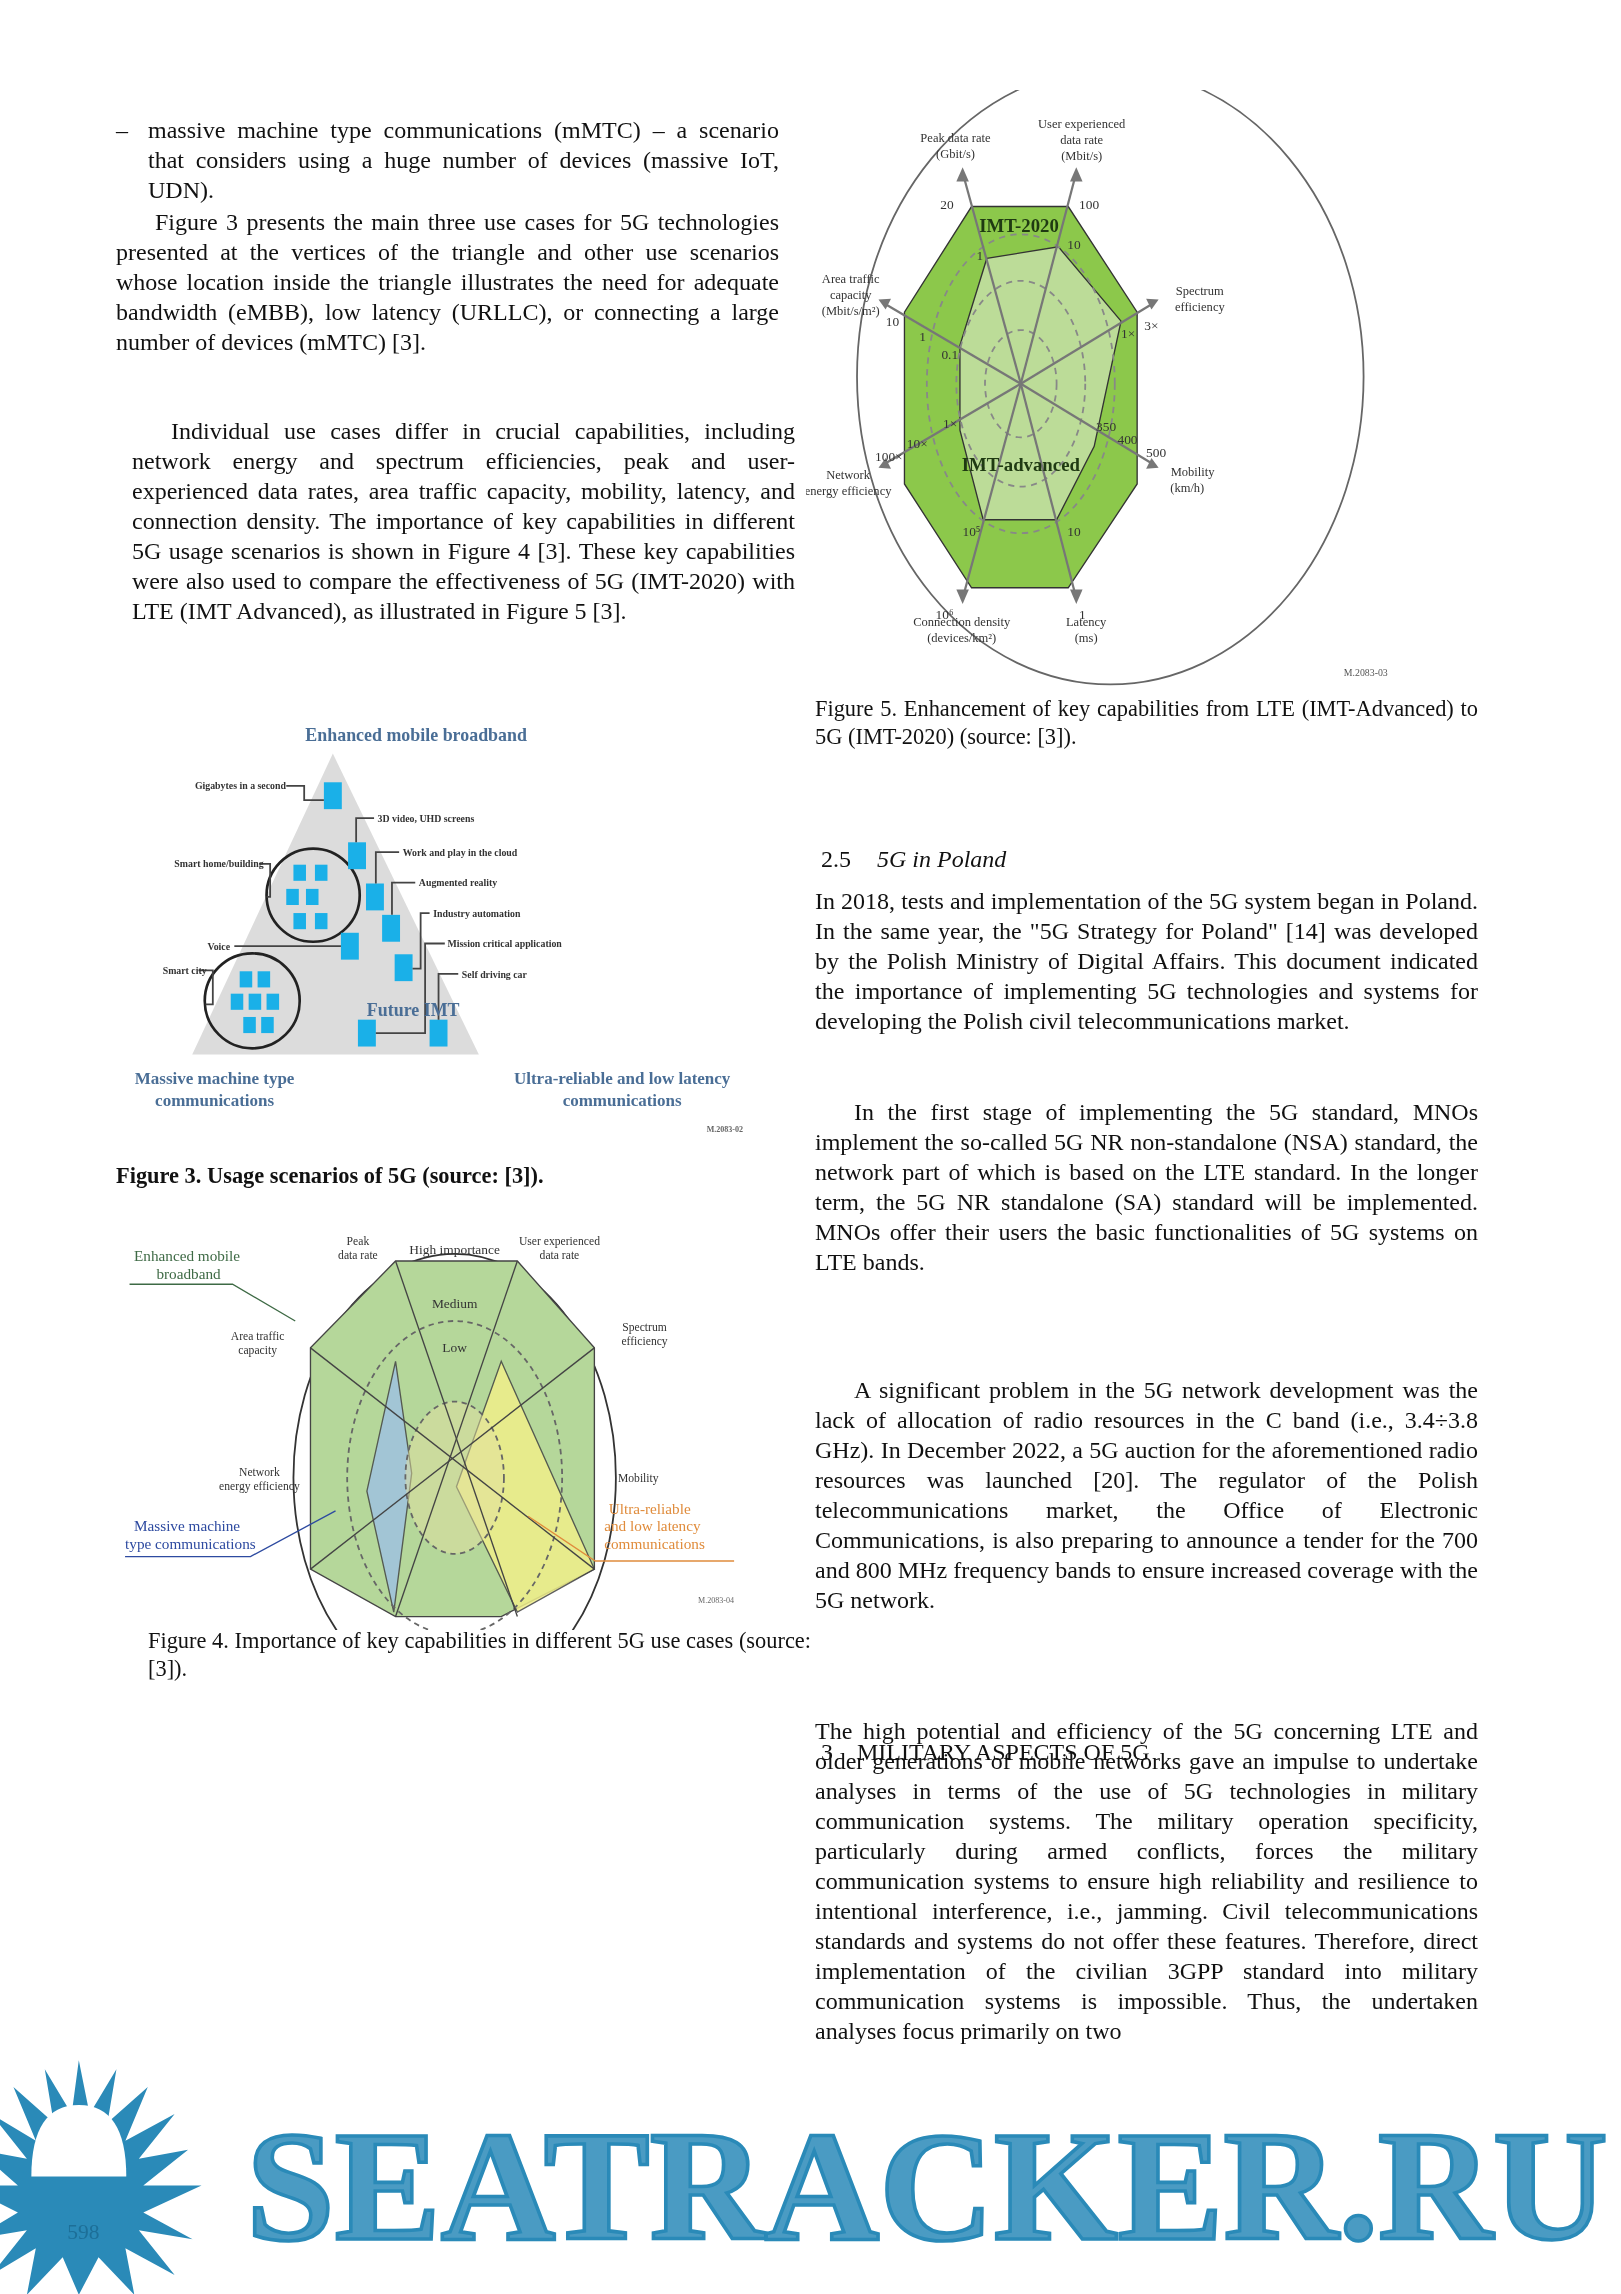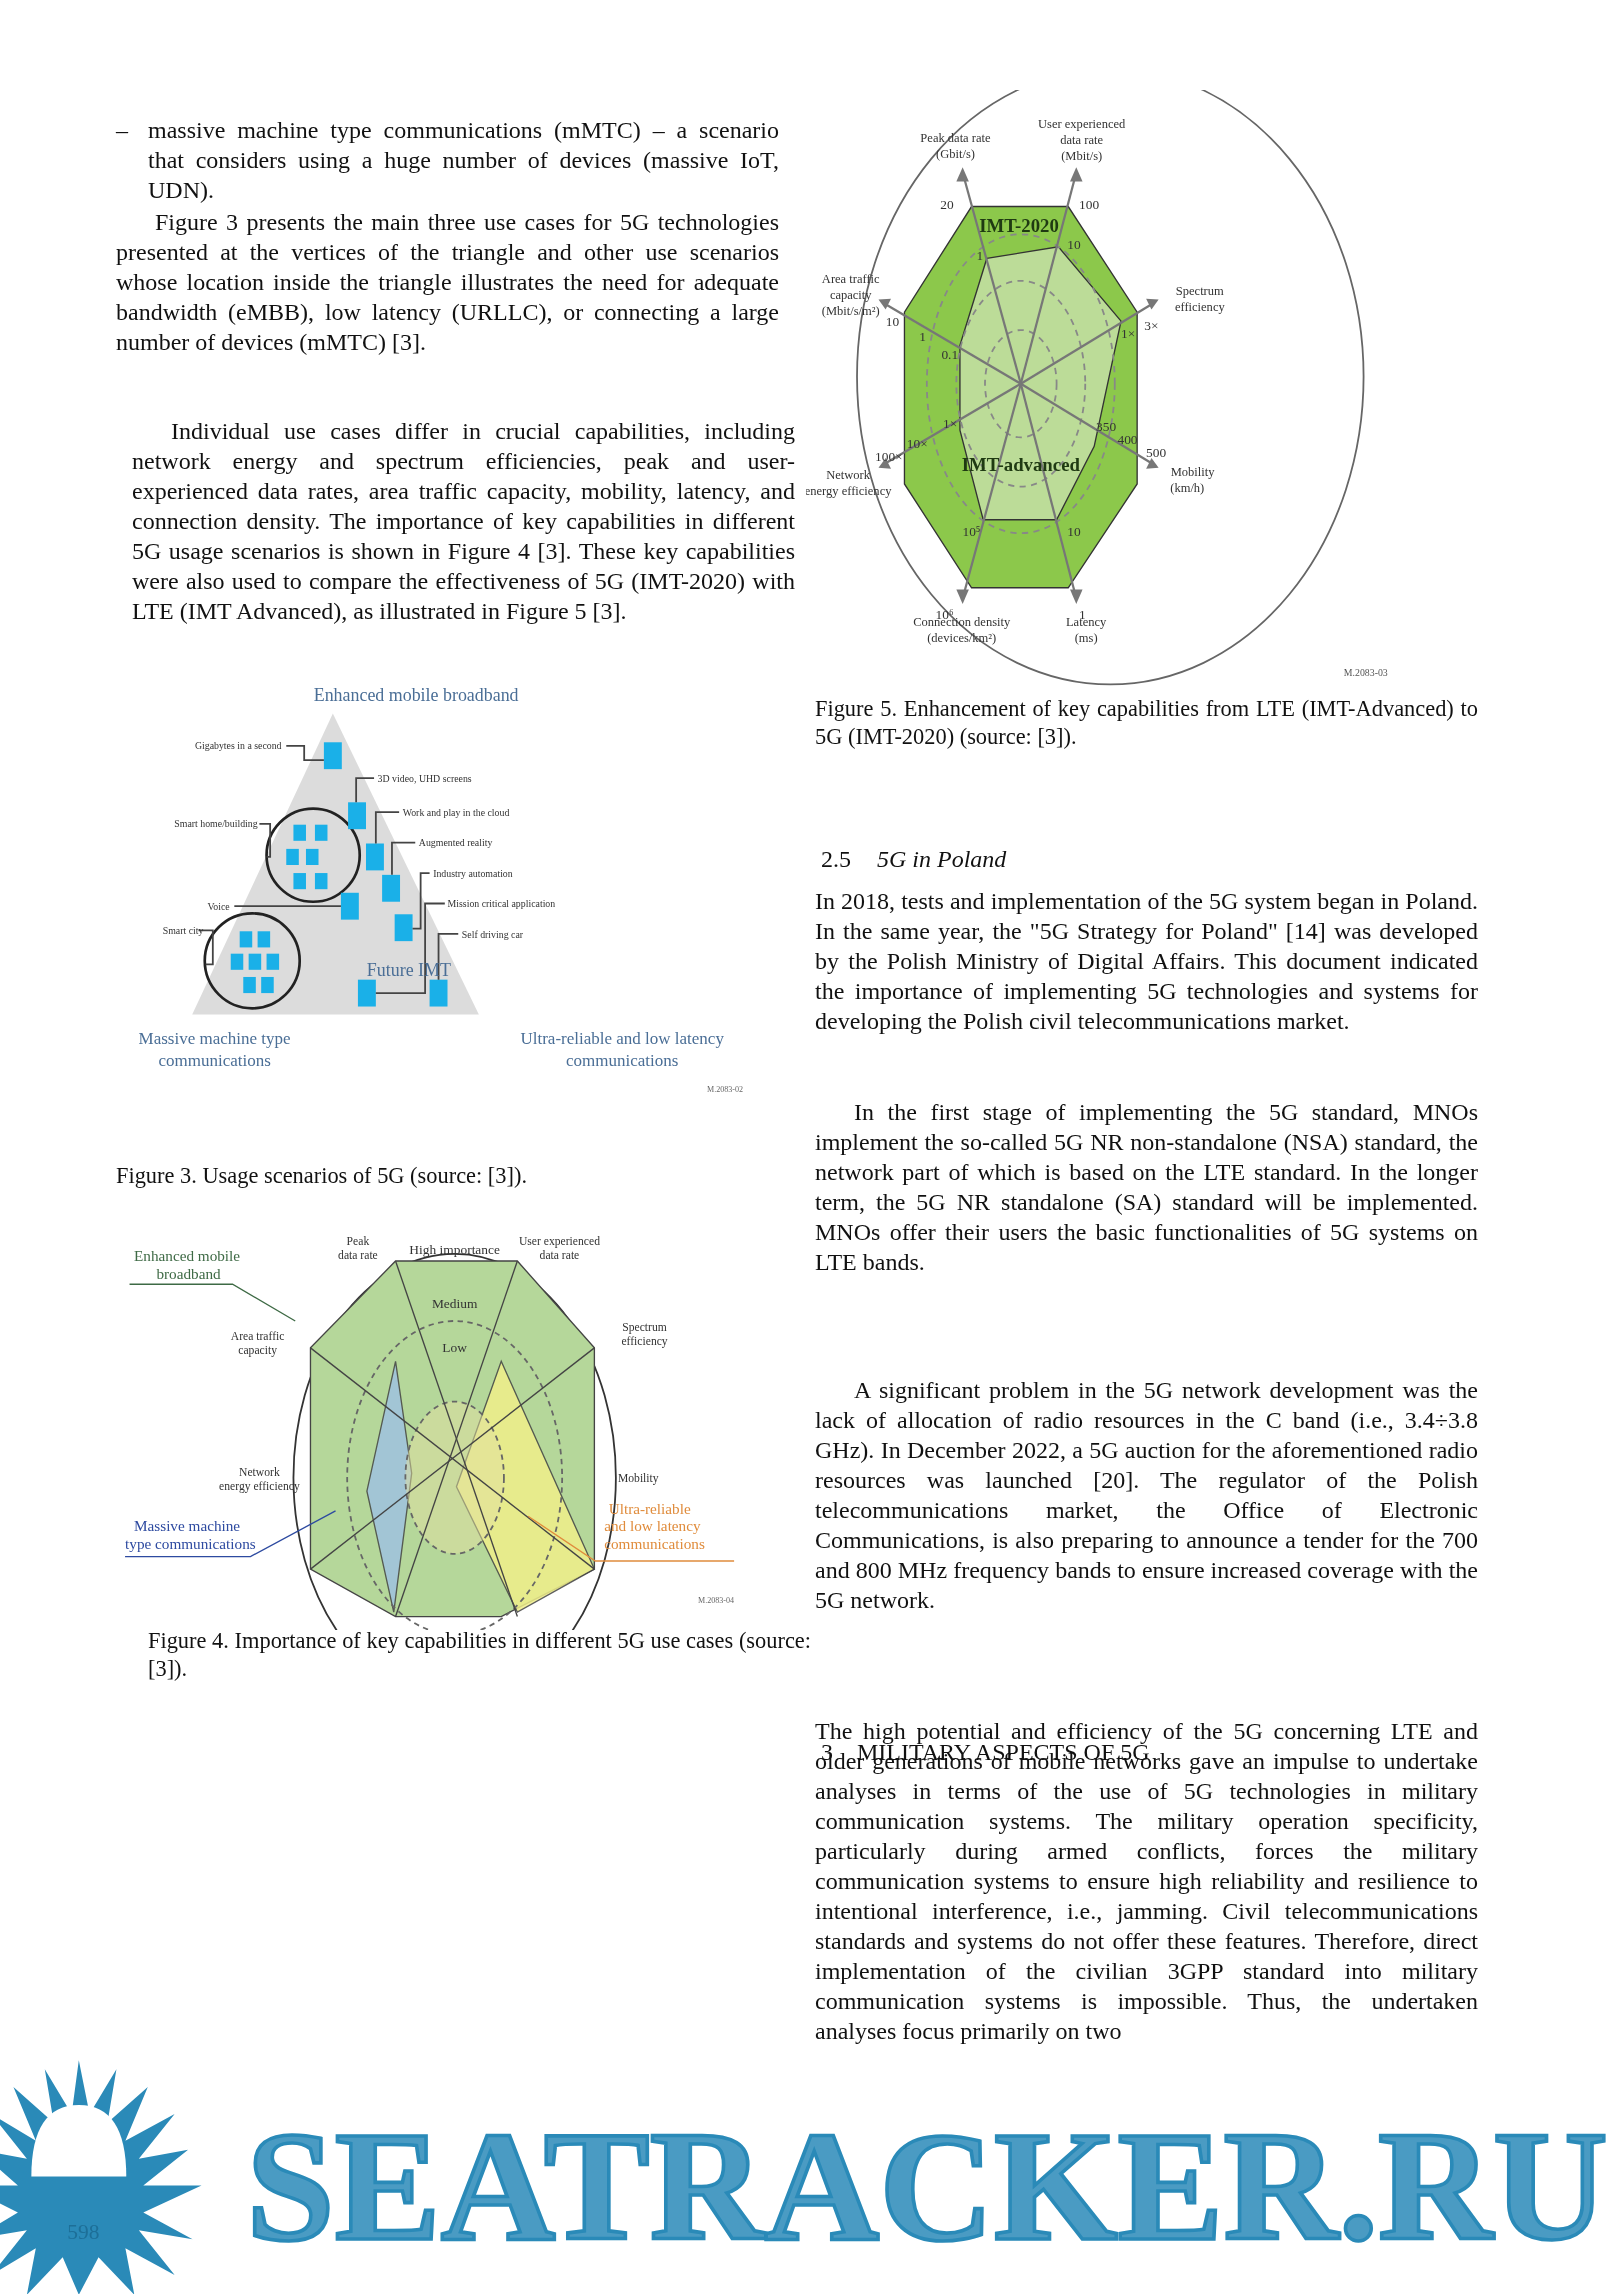--- a/index.html
+++ b/index.html
@@ -28,21 +28,21 @@
 </div>
 
 <div class="col left" style="top:207px;">
   <p class="body ind">Figure 3 presents the main three use cases for 5G technologies presented at the vertices of the triangle and other use scenarios whose location inside the triangle illustrates the need for adequate bandwidth (eMBB), low latency (URLLC), or connecting a large number of devices (mMTC) [3].</p>
 </div>
 
 <div class="col left" style="top:416px;margin-left:16px;">
   <p class="body ind">Individual use cases differ in crucial capabilities, including network energy and spectrum efficiencies, peak and user-experienced data rates, area traffic capacity, mobility, latency, and connection density. The importance of key capabilities in different 5G usage scenarios is shown in Figure 4 [3]. These key capabilities were also used to compare the effectiveness of 5G (IMT-2020) with LTE (IMT Advanced), as illustrated in Figure 5 [3].</p>
 </div>
 
-<div class="col left" style="top:676px;height:421px;">
+<div class="col left" style="top:716px;height:421px;font-weight:bold;">
   <svg width="663" height="421" viewBox="0 0 740 470">
     <text x="335" y="28" font-size="20" fill="#4a6e96" text-anchor="middle">Enhanced mobile broadband</text>
     <polygon points="242,42 85,378 405,378" fill="#dcdcdc"></polygon>
     <circle cx="220" cy="200" r="52" fill="none" stroke="#222" stroke-width="3"></circle>
     <circle cx="152" cy="318" r="53" fill="none" stroke="#222" stroke-width="3"></circle>
     <g fill="#1ab0e8">
       <rect x="232" y="74" width="20" height="30"></rect>
       <rect x="259" y="141" width="20" height="30"></rect>
       <rect x="279" y="187" width="20" height="30"></rect>
       <rect x="297" y="222" width="20" height="30"></rect>
@@ -89,21 +89,21 @@
       <text x="52" y="288">Smart city</text>
     </g>
     <text x="280" y="335" font-size="20" fill="#4a6e96">Future IMT</text>
     <text x="110" y="411" font-size="19" fill="#4a6e96" text-anchor="middle">Massive machine type</text>
     <text x="110" y="435" font-size="19" fill="#4a6e96" text-anchor="middle">communications</text>
     <text x="565" y="411" font-size="19" fill="#4a6e96" text-anchor="middle">Ultra-reliable and low latency</text>
     <text x="565" y="435" font-size="19" fill="#4a6e96" text-anchor="middle">communications</text>
     <text x="700" y="464" font-size="9" fill="#666" text-anchor="end">M.2083-02</text>
   </svg>
 </div>
-<div class="col left" style="top:1162px;">
+<div class="col left" style="top:1162px;font-weight:bold;">
   <p class="caption">Figure 3. Usage scenarios of 5G (source: [3]).</p>
 </div>
 
 <div class="col left" style="top:1218px;height:412px;">
   <svg width="663" height="412" viewBox="0 0 740 460">
     <ellipse cx="378" cy="290" rx="180" ry="250" fill="none" stroke="#333" stroke-width="2"></ellipse>
     <polygon points="312,48 448,48 534,145 534,392 430,445 312,445 217,392 217,145" fill="#b5d79a" stroke="#444" stroke-width="1.5"></polygon>
     <polygon points="312,160 330,285 310,440 280,305" fill="#9fc3e0" opacity="0.85" stroke="#444" stroke-width="1.5"></polygon>
     <polygon points="430,160 534,392 448,440 380,300" fill="#f0ef8a" opacity="0.85" stroke="#444" stroke-width="1.5"></polygon>
     <ellipse cx="378" cy="290" rx="120" ry="175" fill="none" stroke="#666" stroke-width="2" stroke-dasharray="6,5"></ellipse>

